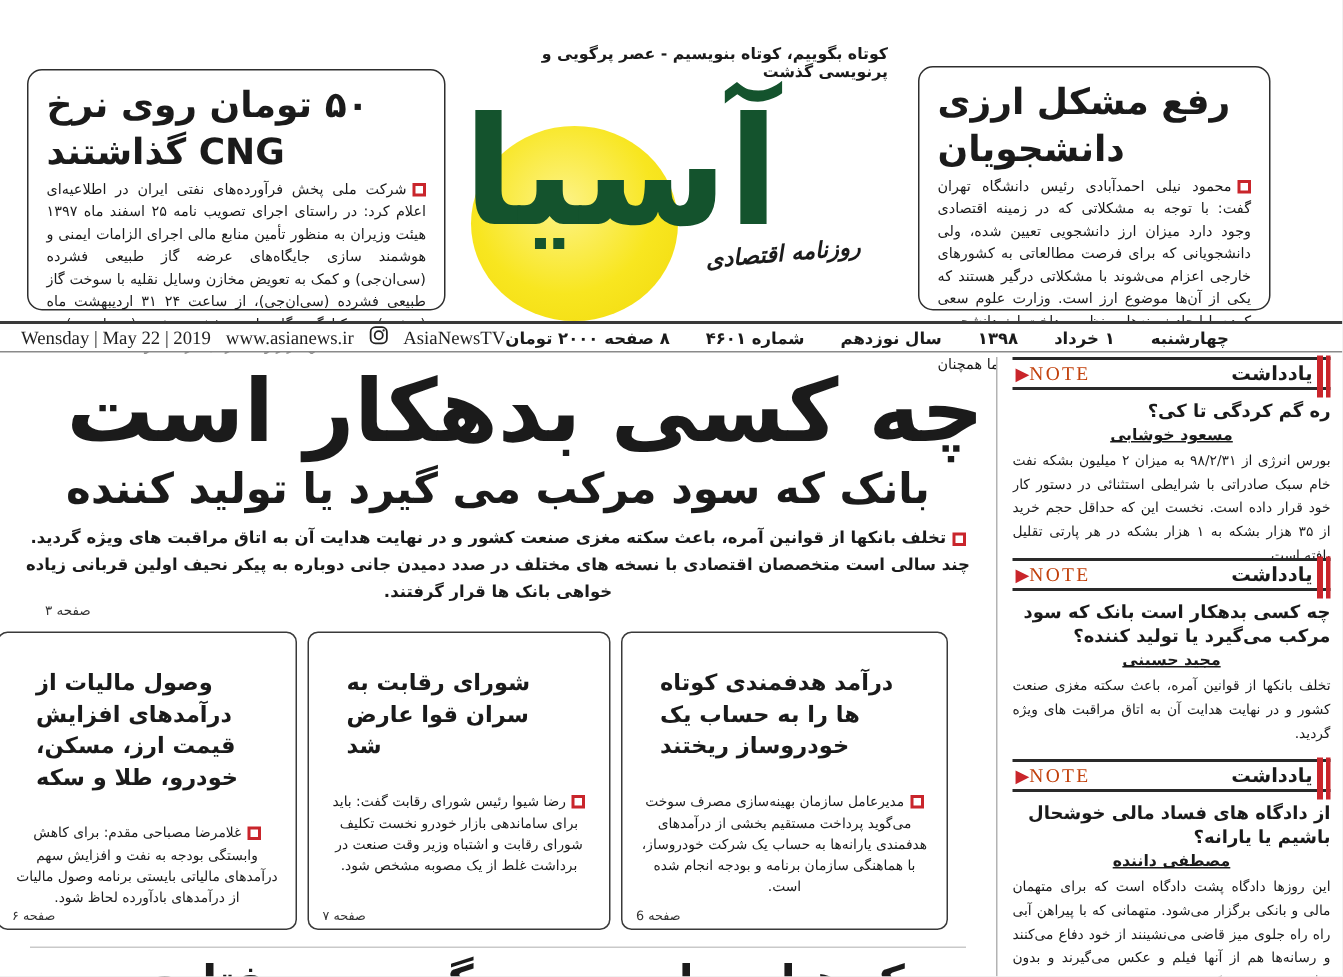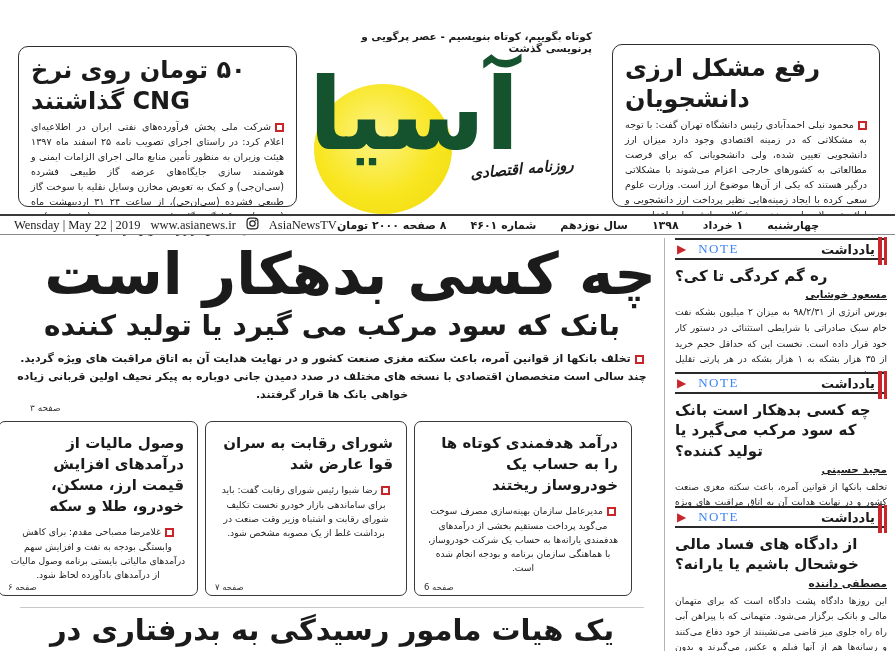--- a/index.html
+++ b/index.html
@@ -2,21 +2,21 @@
 <html lang="fa"><head>
 <meta charset="utf-8">
 <style>
   html,body{margin:0;padding:0;background:#e8e8e8;}
   .page{position:relative;width:895px;height:651px;background:#ffffff;overflow:hidden;
         font-family:"DejaVu Sans",sans-serif;color:#1b1b1b;margin:0 auto;}
   
   .topbox{position:absolute;border:1.5px solid #2e2e2e;border-radius:10px;box-sizing:border-box;
           padding:6px 12px;direction:rtl;background:#fff;}
   #box-cng{left:18px;top:46px;width:279px;height:161px;}
-  #box-fx{left:612px;top:44px;width:268px;height:163px;}
+  #box-fx{left:612px;top:44px;width:235px;height:163px;}
   .topbox h2{margin:2px 0 4px;text-align:left;font-size:24px;line-height:1.28;font-weight:bold;}
   .topbox p{margin:2px 0 0;font-size:9.6px;line-height:1.55;text-align:justify;text-align-last:center;}
   .bullet{display:inline-block;width:5px;height:5px;border:2px solid #c9252b;background:#fff;
           vertical-align:middle;margin-left:4px;}
   
   #masthead-tagline{position:absolute;left:318px;top:30px;width:274px;
                     font-size:10.5px;font-weight:bold;direction:rtl;}
   #logo-circle{position:absolute;left:314px;top:84px;width:138px;height:130px;border-radius:50%;
                background:radial-gradient(circle at 45% 40%, #fdf386 0%, #f8e620 55%, #f1d90b 100%);}
   #logo-name{position:absolute;left:286px;top:50px;width:256px;text-align:center;font-size:100px;
@@ -38,40 +38,40 @@
   #main-lead{margin:8px 16px 0;font-size:11px;font-weight:bold;line-height:1.6;text-align:center;}
   #main-lead .l2{display:block;}
   .pageref{font-size:9px;color:#333;}
   #main-pageref{text-align:left;margin:0 0 0 30px;}
   #boxes-row{display:flex;direction:rtl;gap:7px;margin:8px 32px 0 30px;align-items:stretch;}
   .news-box{border:1.3px solid #3a3a3a;border-radius:7px;box-sizing:border-box;background:#fff;
             padding:7px 9px 3px;display:flex;flex-direction:column;}
   #nb-subsidy{flex:0 0 218px;}
   #nb-competition{flex:0 0 202px;}
   #nb-tax{flex:0 0 200px;}
-  .news-box h3{margin:4px;font-size:15px;font-weight:bold;text-align:right;line-height:1.4;}
+  .news-box h3{margin:16px;font-size:15px;font-weight:bold;text-align:left;line-height:1.4;}
   .news-box p{margin:4px 0 0;font-size:9.2px;line-height:1.55;text-align:center;}
   .news-box .pageref{margin-top:auto;text-align:left;font-size:8.5px;}
   #main-divider{border:none;border-top:1px solid #c9c9c9;margin:11px 20px 0;}
   #bottom-title{margin:5px 10px 0;text-align:center;font-size:29px;font-weight:bold;line-height:1.2;}
   
   #sidebar{position:absolute;left:664px;top:238px;width:231px;height:413px;box-sizing:border-box;
            border-left:1px solid #b3b3b3;padding:0 8px 0 10px;direction:rtl;background:#fff;}
   .note-header{direction:ltr;display:flex;align-items:center;height:22px;border-top:2px solid #2a2a2a;
                border-bottom:2px solid #2a2a2a;position:relative;box-sizing:border-box;}
   .note-header .tri{color:#c9252b;font-size:12px;line-height:1;margin-left:2px;}
   .note-header .note-en{font-family:"Liberation Serif",serif;font-size:13px;letter-spacing:1.5px;
-                        margin-left:12px;color:#3b82f6;}
+                        color:#c2410c;}
   .note-header .note-fa{margin-left:auto;margin-right:12px;font-size:13px;font-weight:bold;}
   .redbars{position:absolute;right:0;top:-3px;height:28px;display:flex;gap:2px;}
   .redbars span{width:3.5px;background:#c9252b;display:block;}
   .note-content{height:112px;overflow:hidden;}
   .note-content.last{height:123px;}
-  .note-title{margin:6px 0 2px;text-align:left;font-size:15px;font-weight:bold;line-height:1.35;}
-  .note-author{text-align:right;font-size:10.5px;font-weight:bold;text-decoration:underline;margin:1px 0 4px;}
+  .note-title{margin:6px 0 2px;text-align:right;font-size:12px;font-weight:bold;line-height:1.35;}
+  .note-author{text-align:center;font-size:10.5px;font-weight:bold;text-decoration:underline;margin:1px 0 4px;}
   .note-text{font-size:9.2px;line-height:1.7;text-align:justify;margin:0;}
 </style>
 </head>
 <body>
 
 <div class="page">
 
   <section class="topbox" id="box-cng">
     <h2>۵۰ تومان روی نرخ CNG گذاشتند</h2>
     <p><span class="bullet"></span><span>شرکت ملی پخش فرآورده‌های نفتی ایران در اطلاعیه‌ای اعلام کرد: در راستای اجرای تصویب نامه ۲۵ اسفند ماه ۱۳۹۷ هیئت وزیران به منظور تأمین منابع مالی اجرای الزامات ایمنی و هوشمند سازی جایگاه‌های عرضه گاز طبیعی فشرده (سی‌ان‌جی) و کمک به تعویض مخازن وسایل نقلیه با سوخت گاز طبیعی فشرده (سی‌ان‌جی)، از ساعت ۲۴ ۳۱ اردیبهشت ماه (دیشب) هر کیلوگرم گاز طبیعی فشرده شده (سی‌ان‌جی) به قیمت شش هزار و ۵۶۸ ریال عرضه خواهد شد.</span></p>

